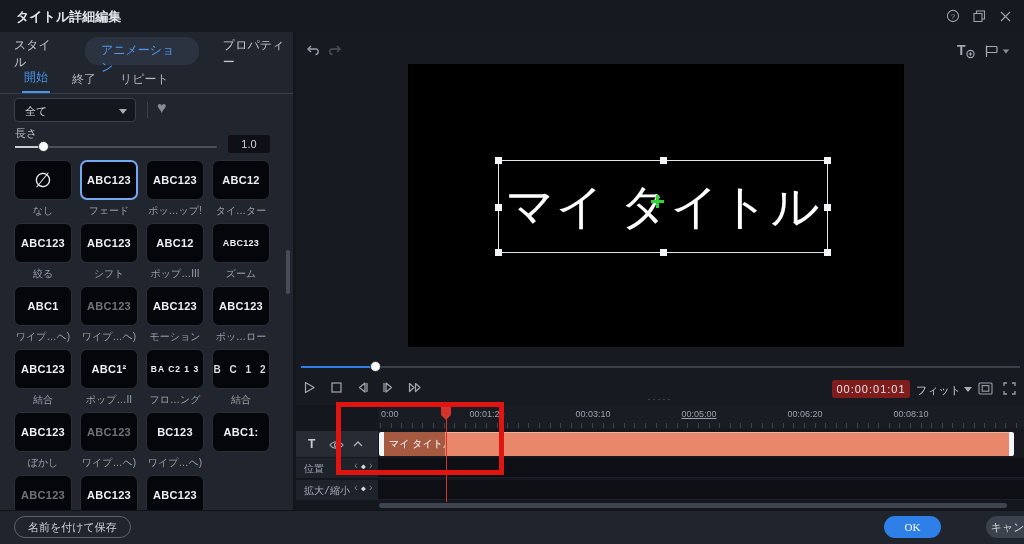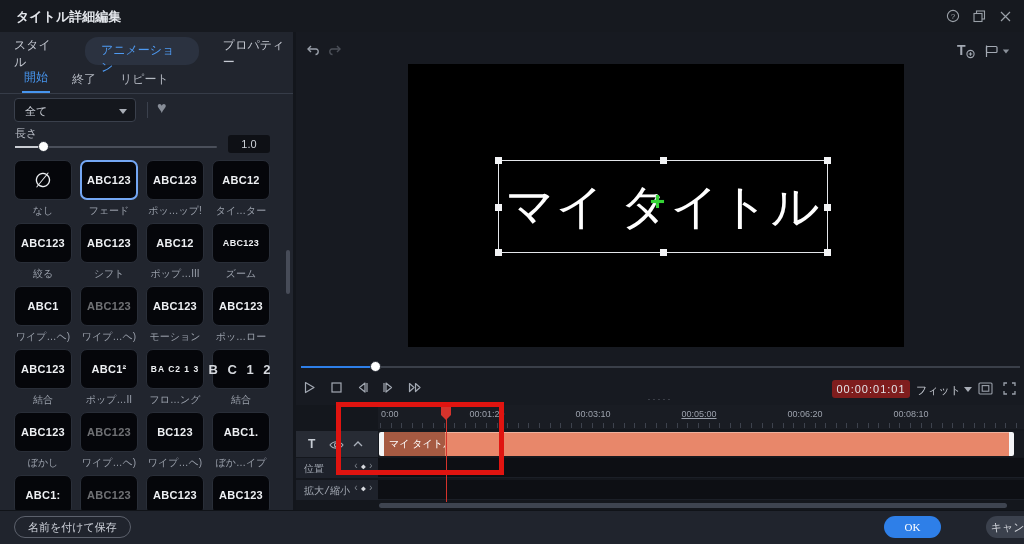--- a/index.html
+++ b/index.html
@@ -46,21 +46,21 @@
     grid-template-columns:repeat(4,58px); column-gap:8px; grid-auto-rows:63px; }
   .preset { position:relative; width:58px; cursor:pointer; }
   .thumb { width:58px; height:40px; background:#05060a; border:1px solid #292e38; border-radius:7px;
     display:flex; align-items:center; justify-content:center; }
   .preset.sel .thumb { border:2px solid #74a7f4; }
   .thumb-text { font-size:11px; font-weight:bold; color:#eef0f3; letter-spacing:.3px; white-space:nowrap; }
   .preset.nullsym .thumb-text { font-size:20px; font-weight:normal; }
   .preset.dim .thumb-text { opacity:.45; }
   .preset.sm .thumb-text { font-size:9px; }
   .preset.scatter .thumb-text { font-size:8.5px; letter-spacing:1px; }
-  .preset.spread .thumb-text { font-size:13px; letter-spacing:3px; color:#d6d9de; }
+  .preset.spread .thumb-text { font-size:10px; letter-spacing:3px; color:#d6d9de; }
   .plabel { margin-top:4px; width:66px; margin-left:-4px; font-size:10px; color:#9aa0ab; text-align:center; white-space:nowrap; }
   .panel-scrollbar { position:absolute; right:3px; top:218px; width:4px; height:44px; background:#474c58; border-radius:2px; }
 
   .vdiv { position:absolute; left:293px; top:32px; width:3px; height:478px; background:#13161c; }
 
   
   .preview-area { position:absolute; left:296px; top:32px; width:728px; height:373px; background:#171a21; }
   .undo { position:absolute; left:8px; top:12px; color:#9aa0aa; cursor:pointer; }
   .redo { position:absolute; left:30px; top:12px; color:#9aa0aa; opacity:.4; cursor:pointer; transform:scaleX(-1); }
   .addtext-icon { position:absolute; right:48px; top:10px; color:#a3a9b3; cursor:pointer; }
@@ -333,26 +333,20 @@
           <div class="plabel">ワイプ…ヘ)</div>
         </div>
 
         <div class="preset">
           <div class="thumb">
             <span class="thumb-text">BC123</span>
           </div>
           <div class="plabel">ワイプ…ヘ)</div>
         </div>
 
-        <div class="preset">
-          <div class="thumb">
-            <span class="thumb-text">ABC1.</span>
-          </div>
-          <div class="plabel">ぼか…イプ</div>
-        </div>
 
         <div class="preset">
           <div class="thumb">
             <span class="thumb-text">ABC1:</span>
           </div>
           <div class="plabel"></div>
         </div>
 
         <div class="preset dim">
           <div class="thumb">

